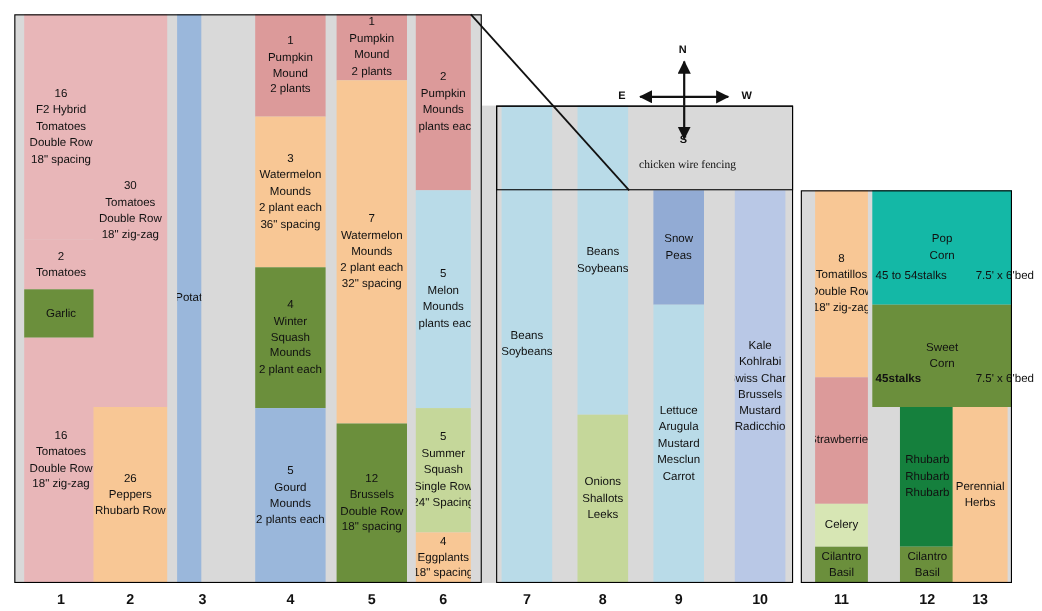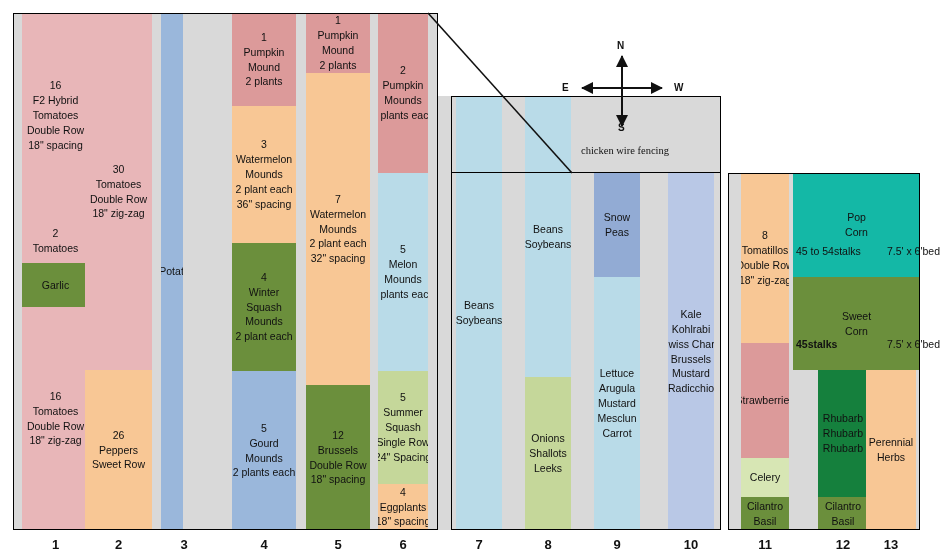--- a/index.html
+++ b/index.html
@@ -119,21 +119,21 @@
       </div>
       <div class="cell" style="left: 85px; width: 67px; top: 13px; height: 357px; background: rgb(232, 182, 184);">
         <span class="ln">30</span>
         <span class="ln">Tomatoes</span>
         <span class="ln">Double Row</span>
         <span class="ln">18" zig-zag</span>
       </div>
       <div class="cell" style="left: 85px; width: 67px; top: 370px; height: 160px; background: rgb(248, 199, 149);">
         <span class="ln">26</span>
         <span class="ln">Peppers</span>
-        <span class="ln">Sweet Row</span>
+        <span class="ln">Rhubarb Row</span>
       </div>
       <div class="cell" style="left: 161px; width: 22px; top: 13px; height: 517px; background: rgb(154, 183, 219); padding-left: 16px;">
         <span class="ln">Potatoes</span>
       </div>
       <div class="cell" style="left: 232px; width: 64px; top: 13px; height: 93px; background: rgb(220, 154, 154);">
         <span class="ln">1</span>
         <span class="ln">Pumpkin</span>
         <span class="ln">Mound</span>
         <span class="ln">2 plants</span>
       </div>

